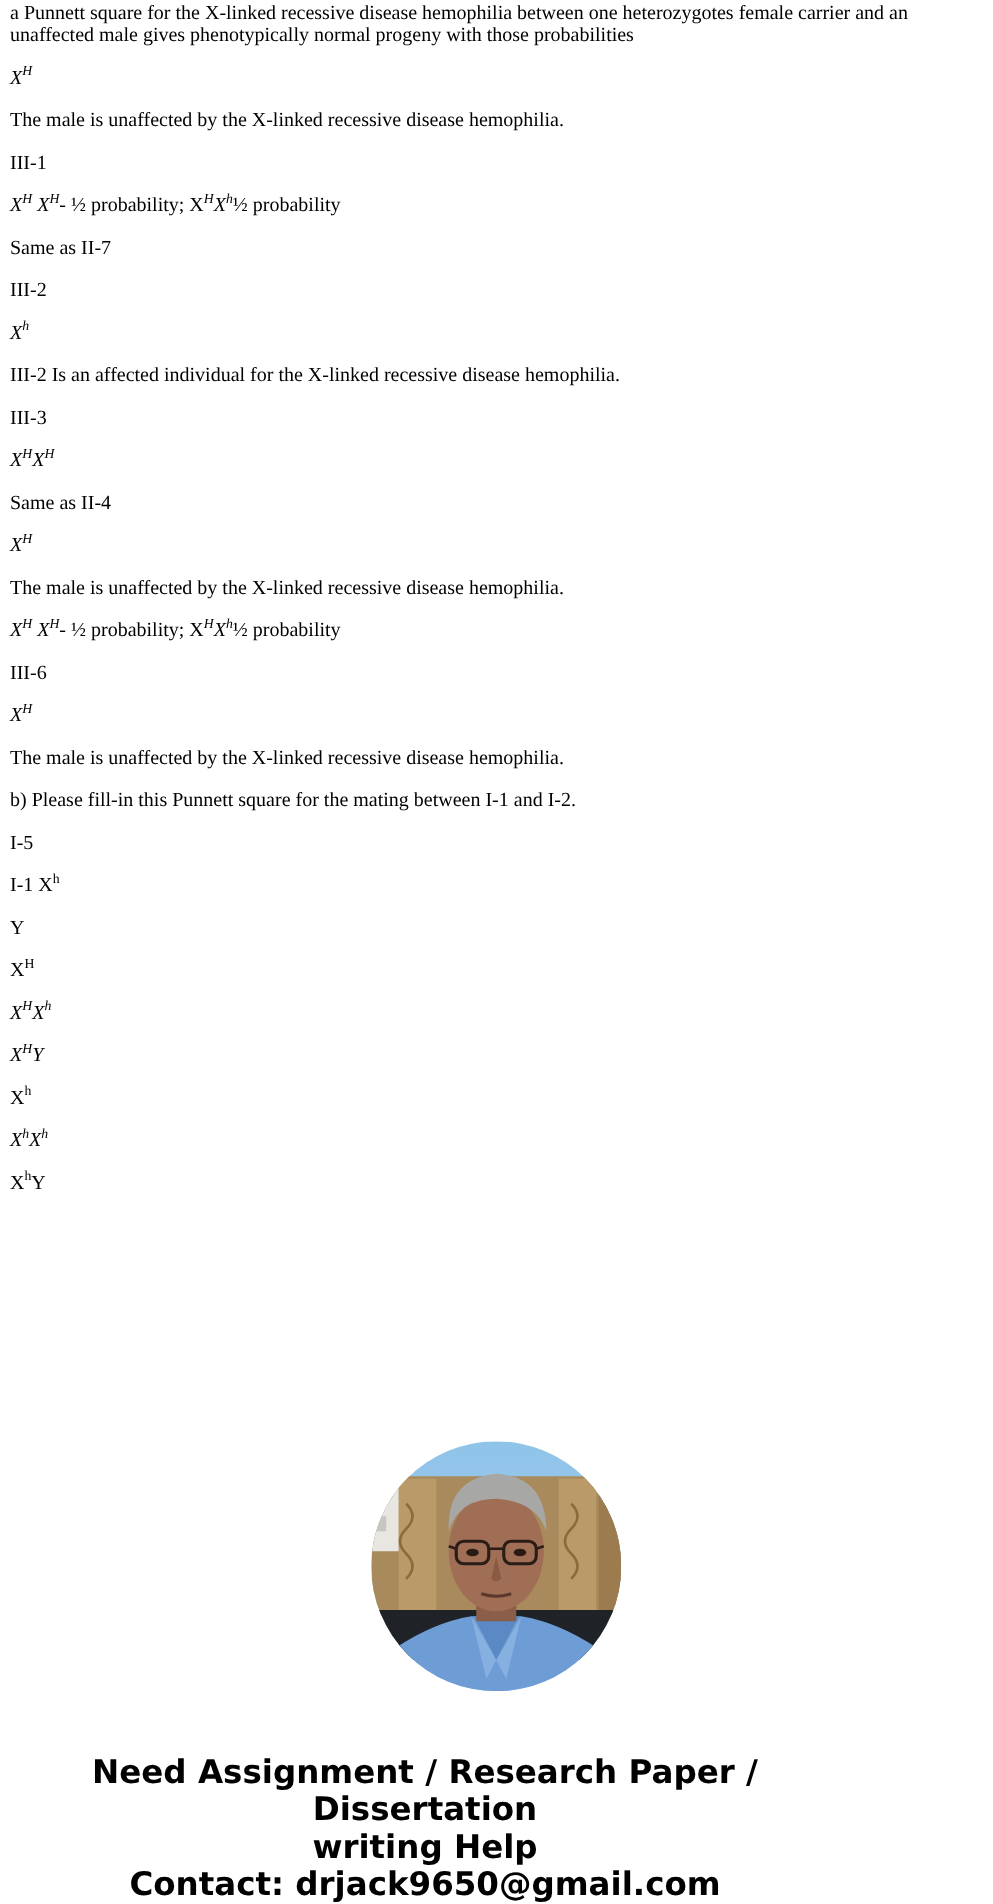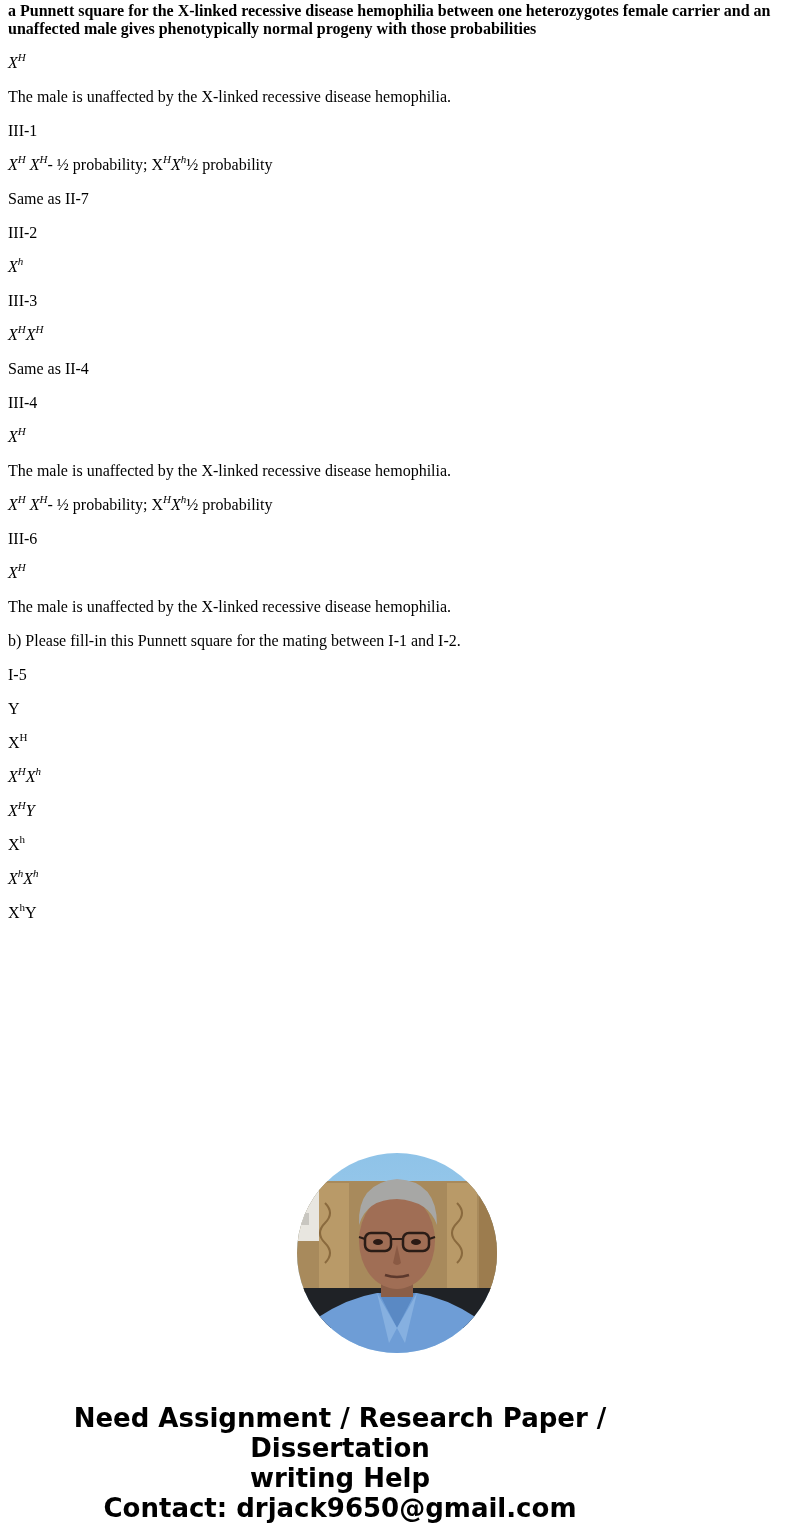--- a/index.html
+++ b/index.html
@@ -9,21 +9,21 @@
       font-family: "Liberation Serif", "DejaVu Serif", serif;
       font-size: 16px;
       color: #000000;
       position: relative;
     }
     .content { padding: 0 8px; }
     .content p {
       margin: 0 0 16px 0;
       line-height: 18px;
     }
-    .content p.intro { margin-top: 2px; font-weight: bold; }
+    .content p.intro { margin-top: 2px; }
     sup {
       font-size: 11px;
       line-height: 0;
       position: relative;
       top: -1px;
       vertical-align: super;
     }
     .it { font-style: italic; }
     .photo-wrap {
       position: absolute;
@@ -55,37 +55,38 @@
 
   <p><span class="it">X</span><sup class="it">H</sup></p>
   <p>The male is unaffected by the X-linked recessive disease hemophilia.</p>
 
   <p>III-1</p>
   <p><span class="it">X</span><sup class="it">H</sup><span class="it"> X</span><sup class="it">H</sup><span>- ½ probability; X</span><sup class="it">H</sup><span class="it">X</span><sup class="it">h</sup><span>½ probability</span></p>
   <p>Same as II-7</p>
 
   <p>III-2</p>
   <p><span class="it">X</span><sup class="it">h</sup></p>
+  <p>III-2 Is an affected individual for the X-linked recessive disease hemophilia.</p>
 
   <p>III-3</p>
   <p><span class="it">X</span><sup class="it">H</sup><span class="it">X</span><sup class="it">H</sup></p>
   <p>Same as II-4</p>
 
-  <p>III-4</p>
   <p><span class="it">X</span><sup class="it">H</sup></p>
   <p>The male is unaffected by the X-linked recessive disease hemophilia.</p>
 
   <p><span class="it">X</span><sup class="it">H</sup><span class="it"> X</span><sup class="it">H</sup><span>- ½ probability; X</span><sup class="it">H</sup><span class="it">X</span><sup class="it">h</sup><span>½ probability</span></p>
 
   <p>III-6</p>
   <p><span class="it">X</span><sup class="it">H</sup></p>
   <p>The male is unaffected by the X-linked recessive disease hemophilia.</p>
 
   <p>b) Please fill-in this Punnett square for the mating between I-1 and I-2.</p>
   <p>I-5</p>
+  <p><span>I-1 X</span><sup>h</sup></p>
   <p>Y</p>
   <p><span>X</span><sup>H</sup></p>
   <p><span class="it">X</span><sup class="it">H</sup><span class="it">X</span><sup class="it">h</sup></p>
   <p><span class="it">X</span><sup class="it">H</sup><span class="it">Y</span></p>
   <p><span>X</span><sup>h</sup></p>
   <p><span class="it">X</span><sup class="it">h</sup><span class="it">X</span><sup class="it">h</sup></p>
   <p><span>X</span><sup>h</sup><span>Y</span></p>
 </div>
 
 <div class="photo-wrap" title="Tutor photo">

